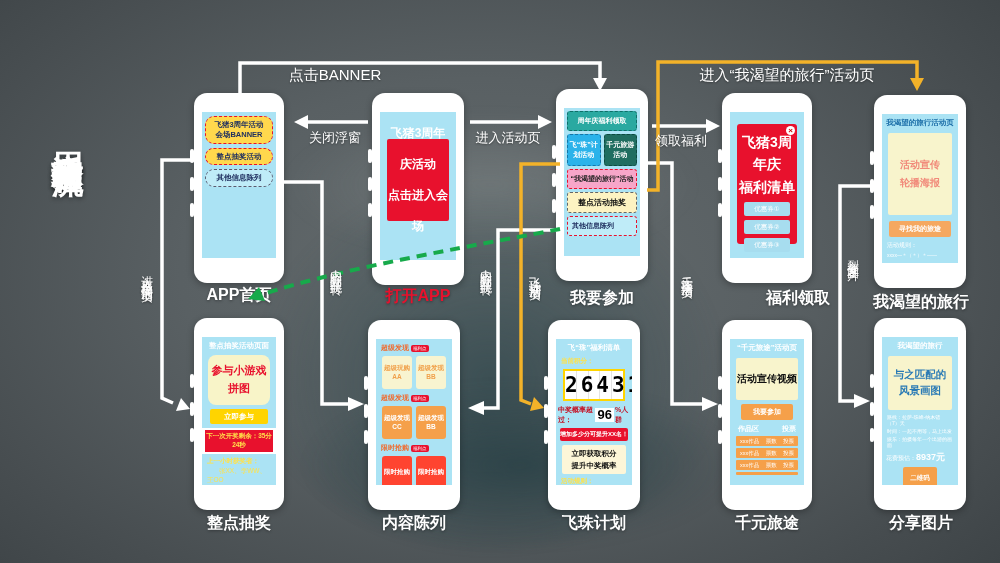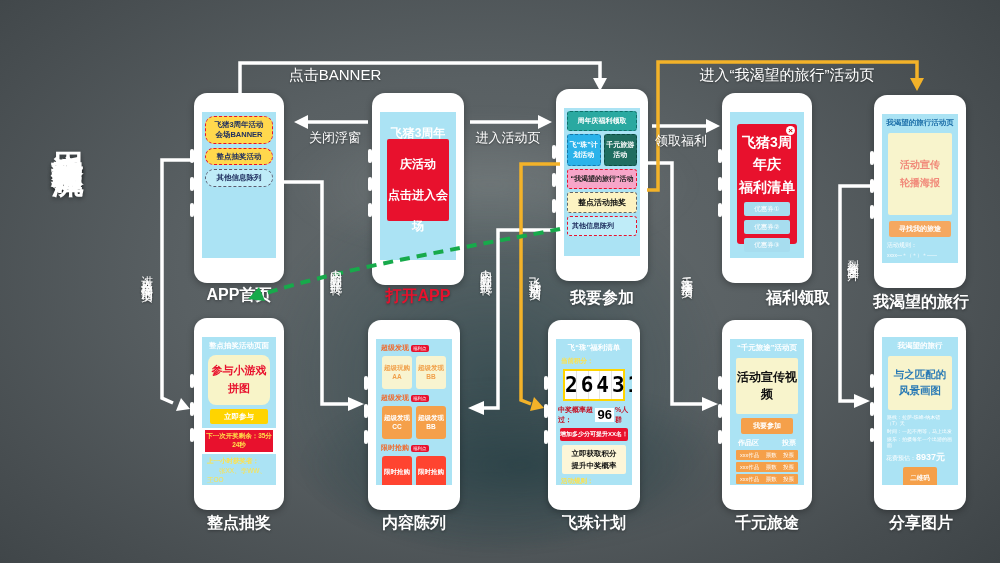--- a/index.html
+++ b/index.html
@@ -261,21 +261,21 @@
     </div>
   </div>
   <div class="plabel" style="left:544px;top:513px;width:100px">飞珠计划</div>
 
   <div class="phone" style="left:722px;top:320px;width:90px;height:190px">
     <i class="nub n1"></i>
       <i class="nub n2"></i>
       <i class="nub n3"></i>
     <div class="screen">
       <div class="shead">“千元旅途”活动页</div>
-      <div class="posterbox" style="height:56px;color:#111;font-size:12px">活动宣传视频</div>
+      <div class="posterbox" style="height:42px;color:#111;font-size:10px">活动宣传视频</div>
       <div class="octa" style="margin:4px 11px 0;background:#f5a04a">我要参加</div>
       <div class="cols">
         <span>作品区</span>
           <span>投票</span>
       </div>
       <div class="vrow">
           <span>xxx作品</span>
           <span>票数</span>
           <span>投票</span>
         </div>

